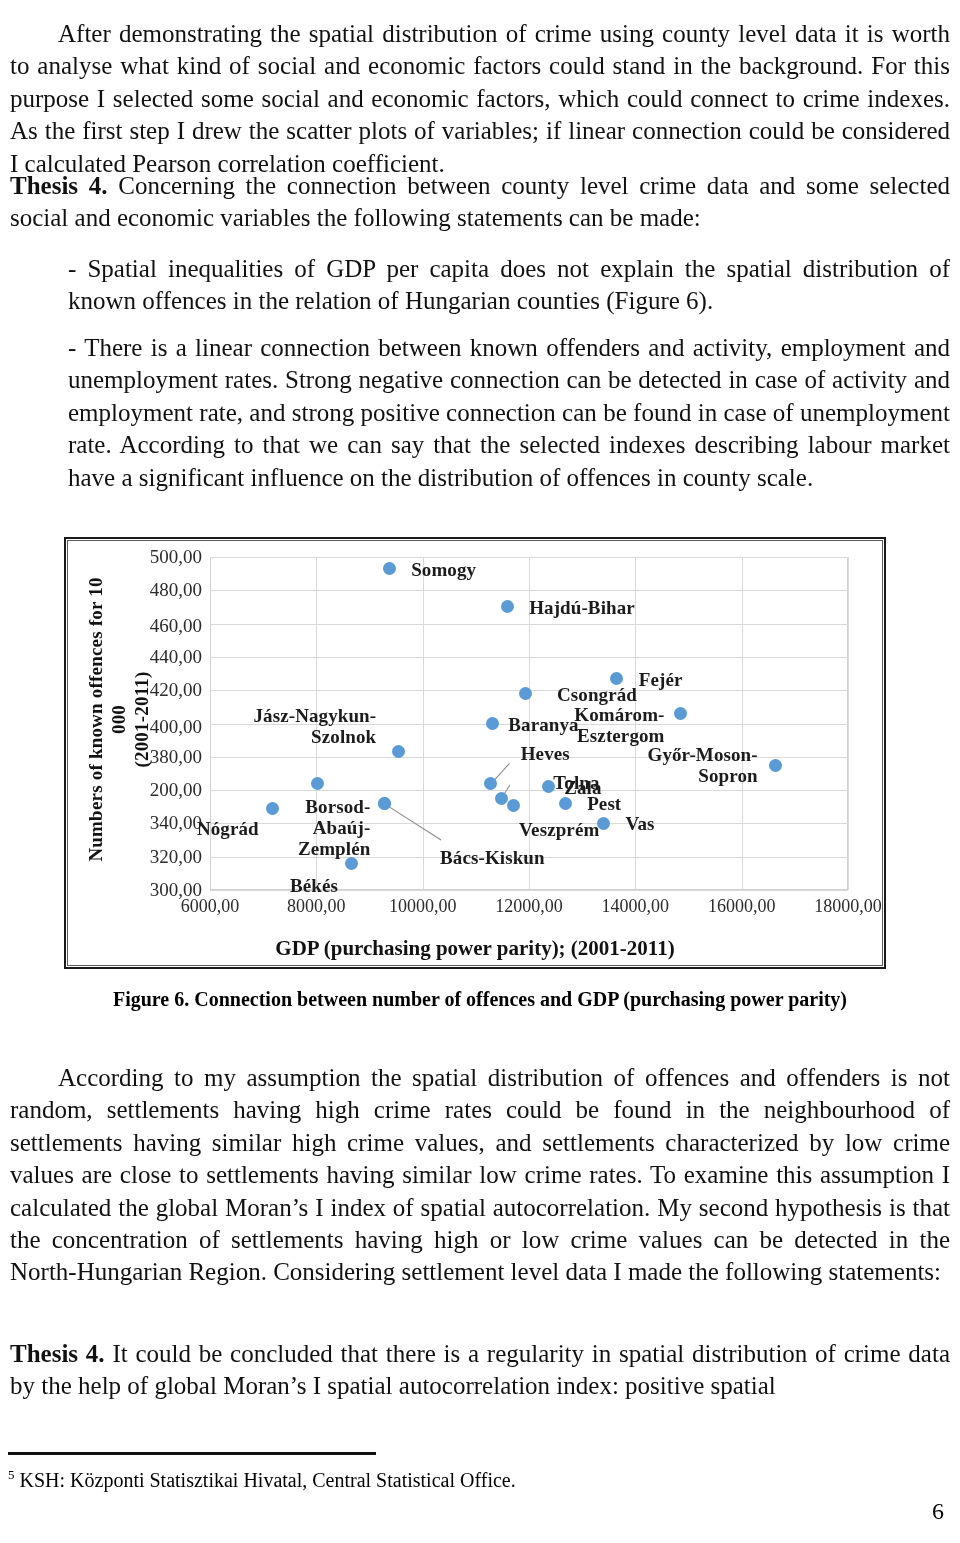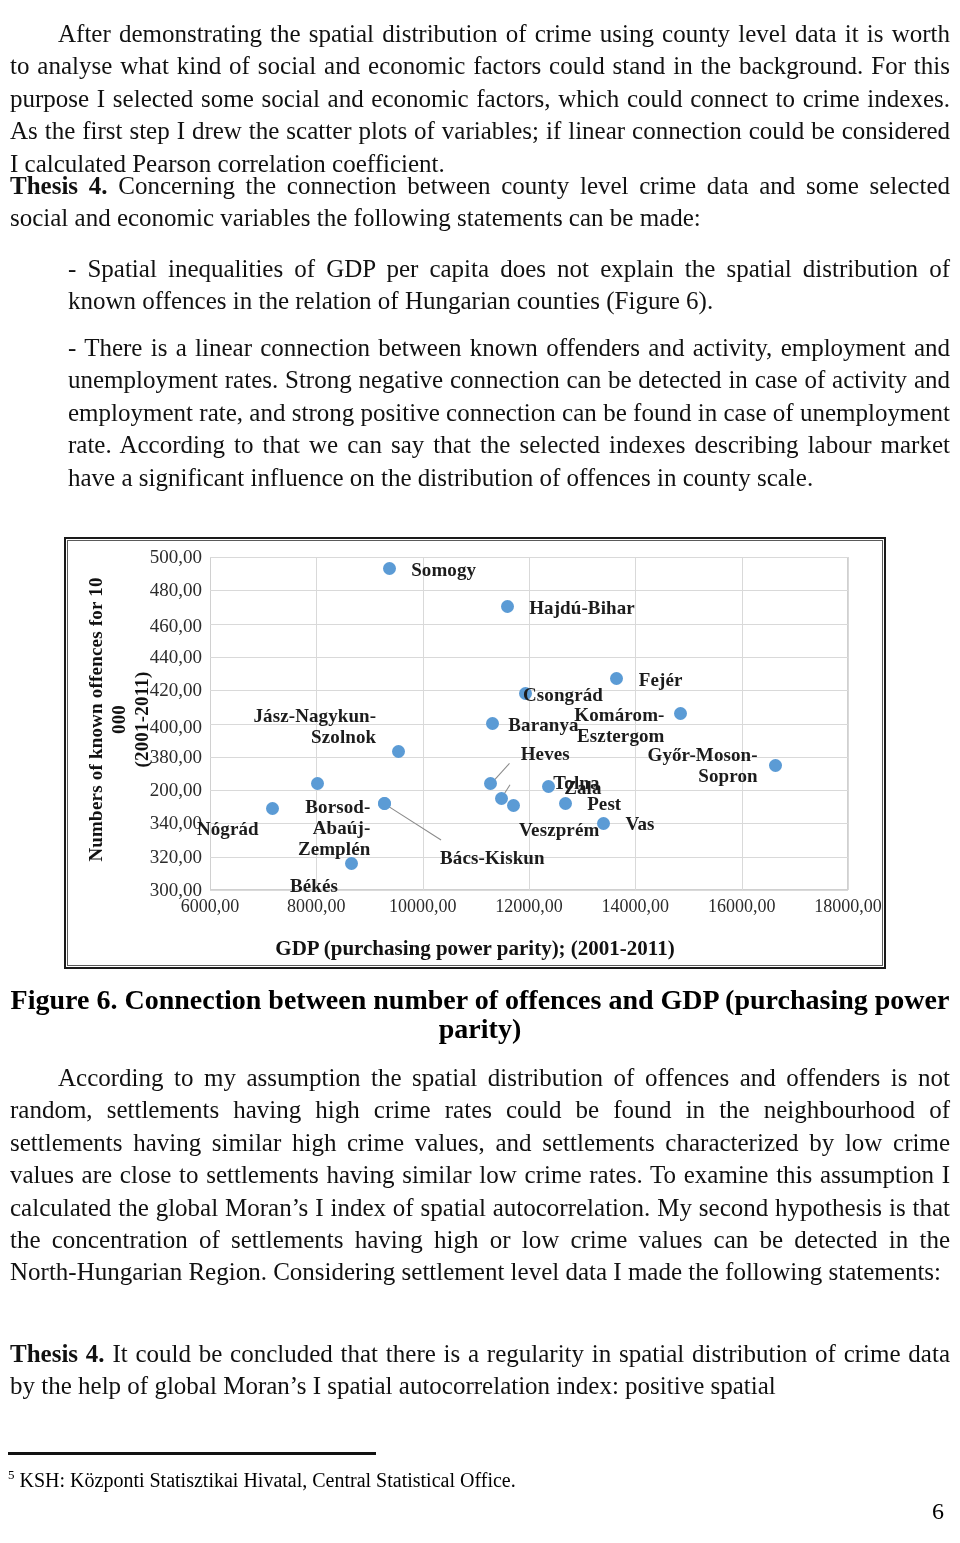--- a/index.html
+++ b/index.html
@@ -114,21 +114,21 @@
     letter-spacing:0.1px;
   }
   .dlabel.right { transform:translateY(-50%); }
   .dlabel.left  { transform:translate(-100%,-50%); text-align:right; }
   .dlabel.center{ transform:translate(-50%,-50%); text-align:center; }
 
   .leader { position:absolute; background:#8a8a8a; height:1px; transform-origin:0 0; }
 
   
   #caption { position:absolute; left:10px; top:985px; width:940px; text-align:center; }
-  .cap-main { font-size:28px; font-weight:bold; line-height:29px; }
+  .cap-main { font-size:20px; font-weight:bold; line-height:29px; }
   .cap-sub  { font-size:22px; line-height:28px; }
   .cap-sub sup { font-size:14px; }
 
   #text-bottom { position:absolute; left:10px; top:1062px; width:940px; }
   #thesis5 { position:absolute; left:10px; top:1338px; width:940px; }
 
   #footnote-rule {
     position:absolute; left:8px; top:1452px;
     width:368px; height:3px; background:#111;
   }
@@ -213,21 +213,21 @@
         <div class="leader" style="left: 280.72px; top: 226.44px; width: 26.9438px; transform: rotate(-47.8632deg);"></div>
         <div class="leader" style="left: 291.353px; top: 241.425px; width: 15.8046px; transform: rotate(-57.4361deg);"></div>
         <div class="leader" style="left: 174.387px; top: 246.42px; width: 68.1088px; transform: rotate(32.5351deg);"></div>
         <div class="dot" title="Somogy" style="left: 179.172px; top: 11.655px; background: rgb(91, 155, 213);"></div>
         <div class="dlabel right" style="left: 201.172px; top: 11.655px;">Somogy</div>
         <div class="dot" title="Hajdú-Bihar" style="left: 297.202px; top: 49.95px; background: rgb(91, 155, 213);"></div>
         <div class="dlabel right" style="left: 319.202px; top: 49.95px;">Hajdú-Bihar</div>
         <div class="dot" title="Fejér" style="left: 406.725px; top: 121.545px; background: rgb(91, 155, 213);"></div>
         <div class="dlabel right" style="left: 428.725px; top: 121.545px;">Fejér</div>
         <div class="dot" title="Csongrád" style="left: 315.278px; top: 136.53px; background: rgb(91, 155, 213);"></div>
-        <div class="dlabel right" style="left: 313px; top: 136.53px;">Csongrád</div>
+        <div class="dlabel right" style="left: 347px; top: 136.53px;">Csongrád</div>
         <div class="dot" title="Baranya" style="left: 282.315px; top: 166.5px; background: rgb(91, 155, 213);"></div>
         <div class="dlabel right" style="left: 298.315px; top: 166.5px;">Baranya</div>
         <div class="dot" title="Komárom- Esztergom" style="left: 470.525px; top: 156.51px; background: rgb(91, 155, 213);"></div>
         <div class="dlabel left" style="left: 454.525px; top: 156px; margin-top: 12px;">Komárom-
 Esztergom</div>
         <div class="dot" title="Győr-Moson- Sopron" style="left: 565.693px; top: 208.125px; background: rgb(91, 155, 213);"></div>
         <div class="dlabel left" style="left: 547.693px; top: 208.125px;">Győr-Moson-
 Sopron</div>
         <div class="dot" title="Jász-Nagykun- Szolnok" style="left: 188.21px; top: 194.805px; background: rgb(91, 155, 213);"></div>
         <div class="dlabel left" style="left: 166.21px; top: 168.805px;">Jász-Nagykun-

